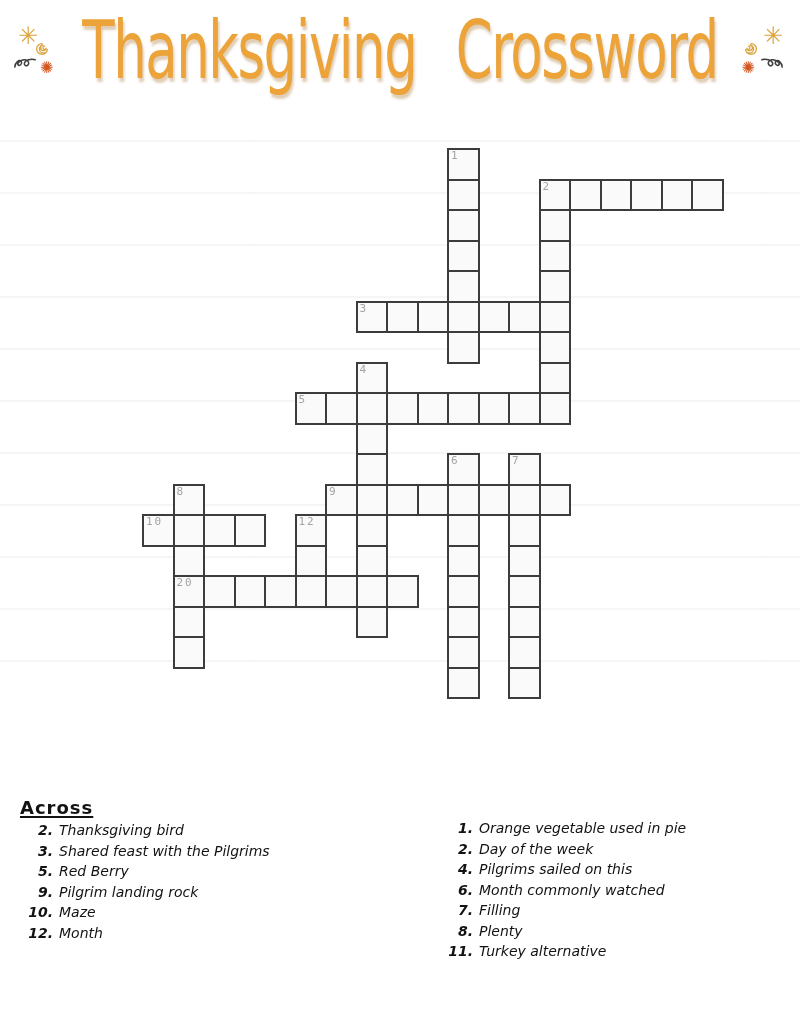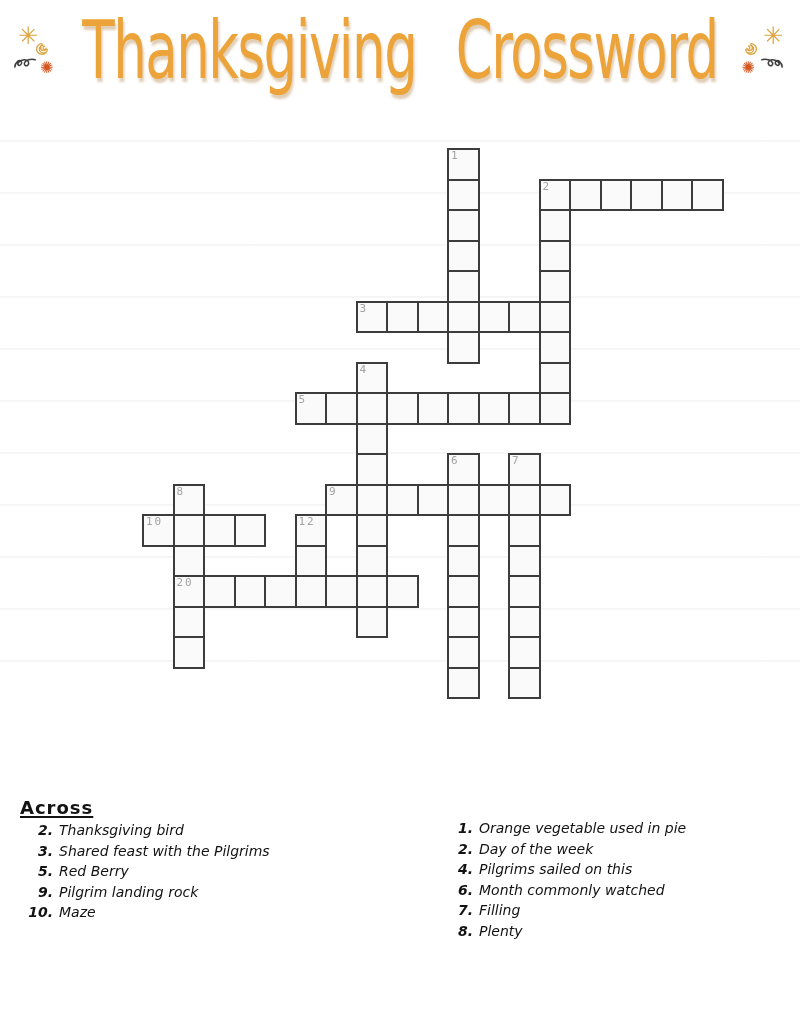--- a/index.html
+++ b/index.html
@@ -241,27 +241,29 @@
     </div>
 
   <section class="clues clues-across">
     <h2 class="clue-head">Across</h2>
     <ul id="across-list" class="clue-list">
         <li><span class="cluenum">2.</span><span class="cluetext">Thanksgiving bird</span></li>
         <li><span class="cluenum">3.</span><span class="cluetext">Shared feast with the Pilgrims</span></li>
         <li><span class="cluenum">5.</span><span class="cluetext">Red Berry</span></li>
         <li><span class="cluenum">9.</span><span class="cluetext">Pilgrim landing rock</span></li>
         <li><span class="cluenum">10.</span><span class="cluetext">Maze</span></li>
+        <li><span class="cluenum">12.</span><span class="cluetext">Month</span></li>
       </ul>
   </section>
 
   <section class="clues clues-down">
     <ul id="down-list" class="clue-list">
         <li><span class="cluenum">1.</span><span class="cluetext">Orange vegetable used in pie</span></li>
         <li><span class="cluenum">2.</span><span class="cluetext">Day of the week</span></li>
         <li><span class="cluenum">4.</span><span class="cluetext">Pilgrims sailed on this</span></li>
         <li><span class="cluenum">6.</span><span class="cluetext">Month commonly watched</span></li>
         <li><span class="cluenum">7.</span><span class="cluetext">Filling</span></li>
         <li><span class="cluenum">8.</span><span class="cluetext">Plenty</span></li>
+        <li><span class="cluenum">11.</span><span class="cluetext">Turkey alternative</span></li>
       </ul>
   </section>
 
 </div>
 
 </body></html>

